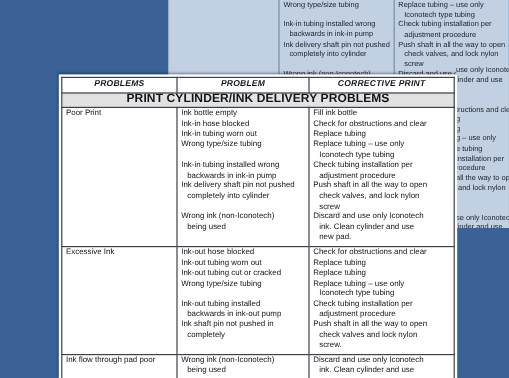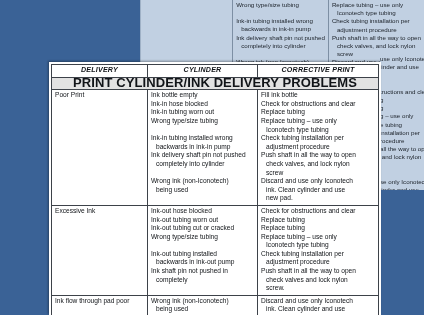--- a/index.html
+++ b/index.html
@@ -108,21 +108,21 @@
     font-style: italic;
     font-weight: bold;
     font-size: 7.1px;
     letter-spacing: .2px;
     padding: 2px 2px 3px 2px;
     background: #ffffff;
   }
   td.banner {
     text-align: center;
     font-weight: bold;
-    font-size: 13px;
+    font-size: 10px;
     letter-spacing: .1px;
     background: #e2e2e2;
     padding: 1px 2px 2px 2px;
   }
   .c1 { width: 96px; }
   .c2 { width: 110px; }
   .c3 { width: auto; }
   .ln { white-space: pre-wrap; }
   .ind { padding-left: 5px; }
   .sp  { height: 8.6px; }
@@ -184,22 +184,22 @@
 
   <div class="fg-wrap">
     <table class="tbl">
       <colgroup>
           <col class="c1">
           <col class="c2">
           <col class="c3">
         </colgroup>
       <thead>
         <tr>
-          <th class="hdr">DELIVERY</th>
-          <th class="hdr">CYLINDER</th>
+          <th class="hdr">PROBLEMS</th>
+          <th class="hdr">PROBLEM</th>
           <th class="hdr">CORRECTIVE PRINT</th>
         </tr>
         <tr>
           <td class="banner" colspan="3">PRINT CYLINDER/INK DELIVERY PROBLEMS</td>
         </tr>
       </thead>
       <tbody id="tbody">
           <tr>
             <td>Poor Print</td>
             <td>

